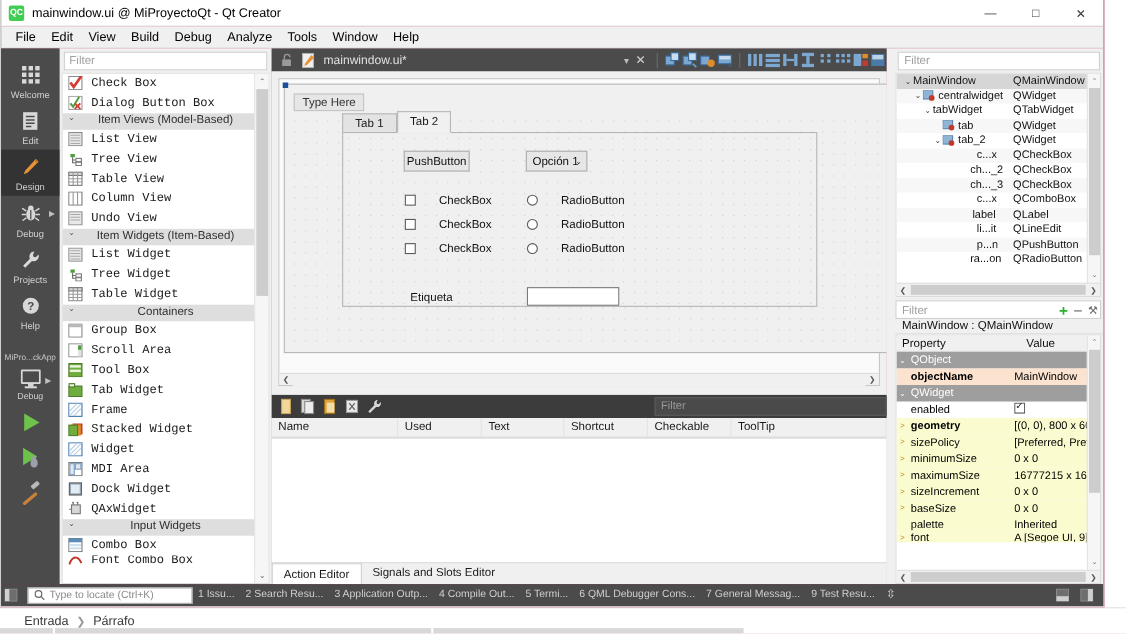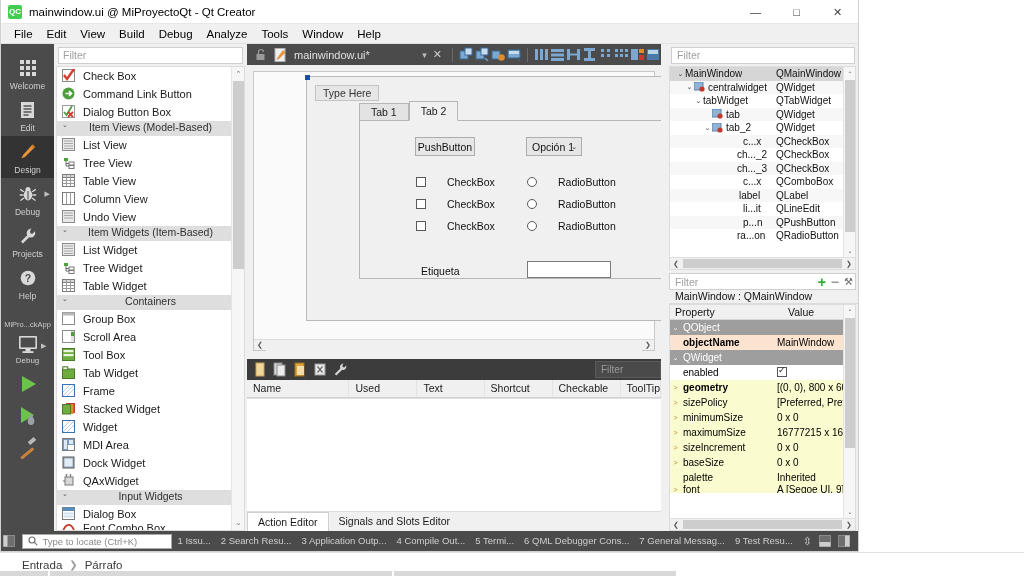--- a/index.html
+++ b/index.html
@@ -23,21 +23,21 @@
   .doc-sep { color:#9a9a9a; font-size:10px; }
   .doc-ghost {
     position:absolute; left:163px; top:543px; width:540px; height:12px;
     font-size:9.5px; color:#cfcfcf; overflow:hidden; white-space:nowrap;
   }
   .doc-bottom-tabs { position:absolute; left:0; top:571px; width:1024px; height:5px; display:flex; }
   .doc-bottom-tabs i { display:block; height:5px; background:#d8d8d8; }
 
   
   .qtwin {
-    position:absolute; left:0; top:0; width:859px; height:552px;
+    position:absolute; left:0; top:0; width:1004px; height:552px;
     background:#be185d; border:1px solid #d0d0d0; border-top:none;
     overflow:hidden;
   }
 
   
   .titlebar {
     height:24px; background:#ffffff; display:flex; align-items:center;
     border-bottom:1px solid #e8e8e8; position:relative;
   }
   .qt-logo {
@@ -89,21 +89,21 @@
   
   .leftdock { width:193px; flex:none; background:#f0f0f0; display:flex; flex-direction:column; }
   .wb-filter {
     height:17px; background:#ffffff; border:1px solid #cfcfcf; margin:3px 4px 2px 4px;
     font-size:10.5px; color:#a0a0a0; padding-left:4px; line-height:15px;
   }
   .wb-list { flex:1; background:#ffffff; overflow:hidden; position:relative; border:1px solid #dcdcdc; margin:0 2px; }
   .wb-scroll { position:absolute; right:0; top:0; width:13px; height:100%; background:#f6f6f6; border-left:1px solid #e4e4e4; }
   .wb-thumb { position:absolute; left:1px; width:11px; background:#cdcdcd; }
   .wb-arrow { position:absolute; left:0; width:13px; height:14px; display:flex; align-items:center; justify-content:center; font-size:7px; color:#606060; background:#f6f6f6; }
-  .wb-row { height:18px; display:flex; align-items:center; gap:6px; padding-left:5px; font-size:11px; color:#1a1a1a; }
+  .wb-row { height:18px; display:flex; align-items:center; gap:6px; padding-left:5px; font-size:11px; color:#1a1a1a;font-family:Liberation Mono, monospace; }
   .wb-cat {
     height:15px; background:#dedede; display:flex; align-items:flex-start;
     font-size:10.5px; color:#303030; font-weight:normal; justify-content:center; position:relative;
   }
   .wb-cat .chev { position:absolute; left:5px; font-size:7px; color:#505050; }
   .wico { width:15px; height:14px; flex:none; position:relative; }
 
   
   .center { flex:1; display:flex; flex-direction:column; background:#f0f0f0; min-width:0; }
   .editor-tabbar {
@@ -115,21 +115,21 @@
   .tb-sep { width:1px; height:14px; background:#6a6a6a; margin:0 5px; }
   .tbicon { width:16px; height:16px; display:flex; align-items:center; justify-content:center; }
 
   .canvas-wrap { flex:1; background:#f0f0f0; position:relative; overflow:hidden; }
   .canvas {
     position:absolute; left:6px; top:6px; right:6px; bottom:8px;
     background:#fafafa; border:1px solid #c8c8c8;
   }
   .form-area {
     position:absolute; left:4px; top:4px; width:553px; height:245px;
-    background:#f0f0f0; border:1px solid #b8b8b8;margin-left:48px;
+    background:#f0f0f0; border:1px solid #b8b8b8;
   }
   .handle { position:absolute; width:5px; height:5px; background:#1a4f9c; }
   .typehere {
     position:absolute; left:8px; top:8px; height:16px; padding:0 7px;
     background:#e6e6e6; border:1px solid #c4c4c4; font-size:10.5px;
     color:#333; line-height:14px;
   }
   .dotgrid {
     position:absolute; left:4px; top:28px; right:4px; bottom:4px;
     background-image: radial-gradient(circle, #c9c9c9 0.6px, transparent 0.7px);
@@ -405,29 +405,20 @@
           <div class="wb-row">
             <span class="wico">
               <svg width="15" height="13" viewBox="0 0 15 13">
                   <rect x="0.5" y="0.5" width="12" height="12" fill="#fff" stroke="#8a8a8a"></rect>
                   <path d="M2 6 L5 10 L12 0" stroke="#d63b2f" stroke-width="2.4" fill="none"></path>
                 </svg>
             </span>
             <span>Check Box</span>
           </div>
 
-          <div class="wb-row">
-            <span class="wico">
-              <svg width="15" height="13" viewBox="0 0 15 13">
-                  <circle cx="6.5" cy="6.5" r="6" fill="#4e9e3e"></circle>
-                  <path d="M3.5 6.5 H9 M7 4 L9.6 6.5 L7 9" stroke="#fff" stroke-width="1.6" fill="none"></path>
-                </svg>
-            </span>
-            <span>Command Link Button</span>
-          </div>
 
           <div class="wb-row">
             <span class="wico">
               <svg width="15" height="13" viewBox="0 0 15 13">
                   <rect x="0.5" y="0.5" width="12" height="12" fill="#fff" stroke="#9a9a9a"></rect>
                   <path d="M2 7 L4.5 10 L10 1" stroke="#4e9e3e" stroke-width="1.8" fill="none"></path>
                   <path d="M6 7 L11 12 M11 7 L6 12" stroke="#d63b2f" stroke-width="1.8"></path>
                 </svg>
             </span>
             <span>Dialog Button Box</span>
@@ -692,21 +683,21 @@
 
           <div class="wb-row">
             <span class="wico">
               <svg width="15" height="13" viewBox="0 0 15 13">
                   <rect x="0.5" y="0.5" width="12" height="12" fill="#fff" stroke="#7a7a7a"></rect>
                   <rect x="0.5" y="0.5" width="12" height="3.5" fill="#5b8db8"></rect>
                   <rect x="1.5" y="5.5" width="10" height="2" fill="#cfe0ee"></rect>
                   <rect x="1.5" y="8.5" width="10" height="2" fill="#cfe0ee"></rect>
                 </svg>
             </span>
-            <span>Dialog Box</span>
+            <span>Combo Box</span>
           </div>
 
           <div class="wb-row" style="height:10px;overflow:hidden">
             <span class="wico">
               <svg width="15" height="13" viewBox="0 0 15 13">
                   <path d="M1 10 C4 2, 9 2, 12 9" stroke="#c0392b" stroke-width="1.8" fill="none"></path>
                 </svg>
             </span>
             <span>Font Combo Box</span>
           </div>

